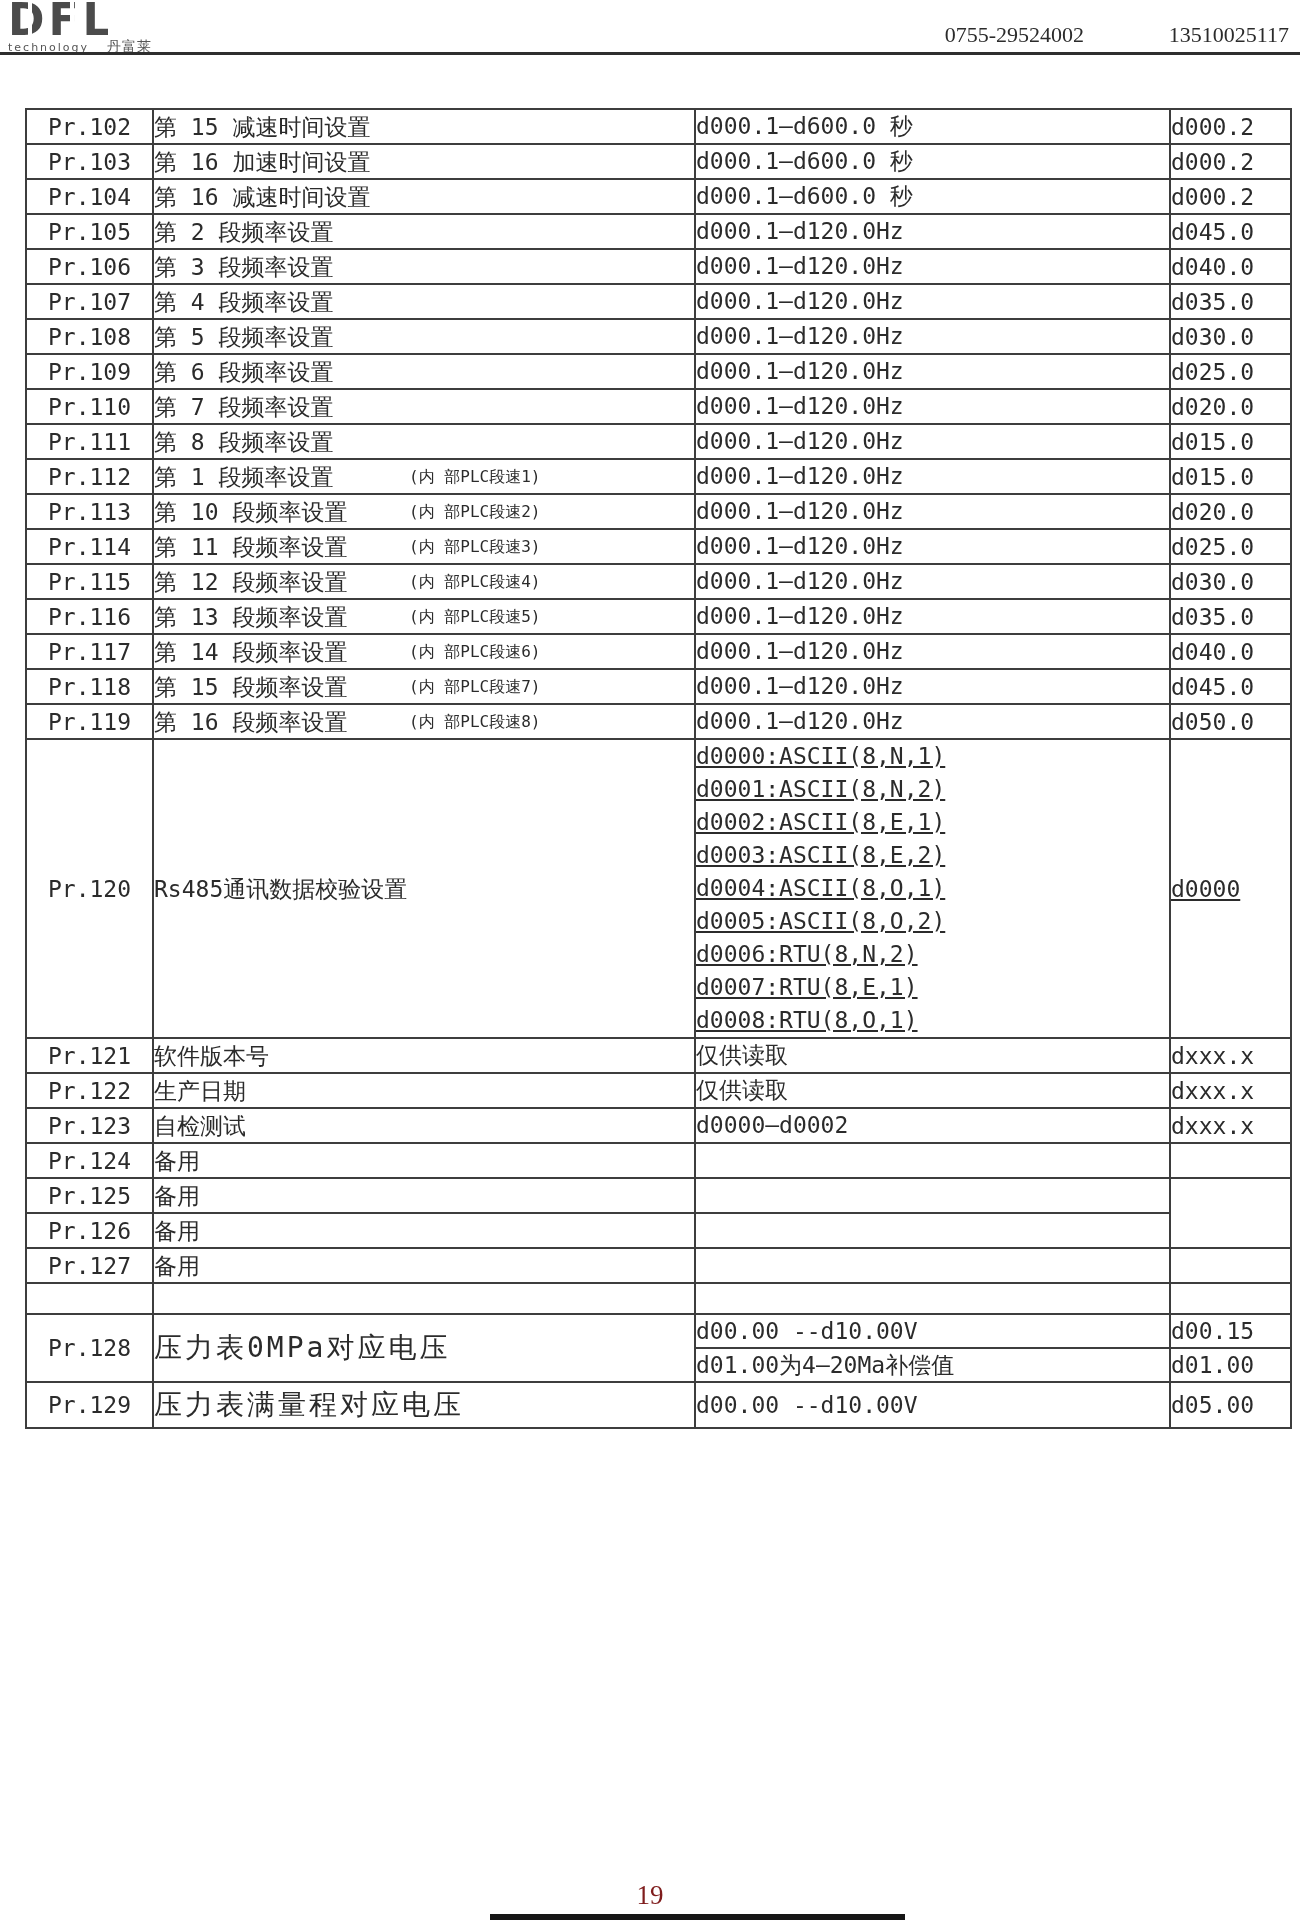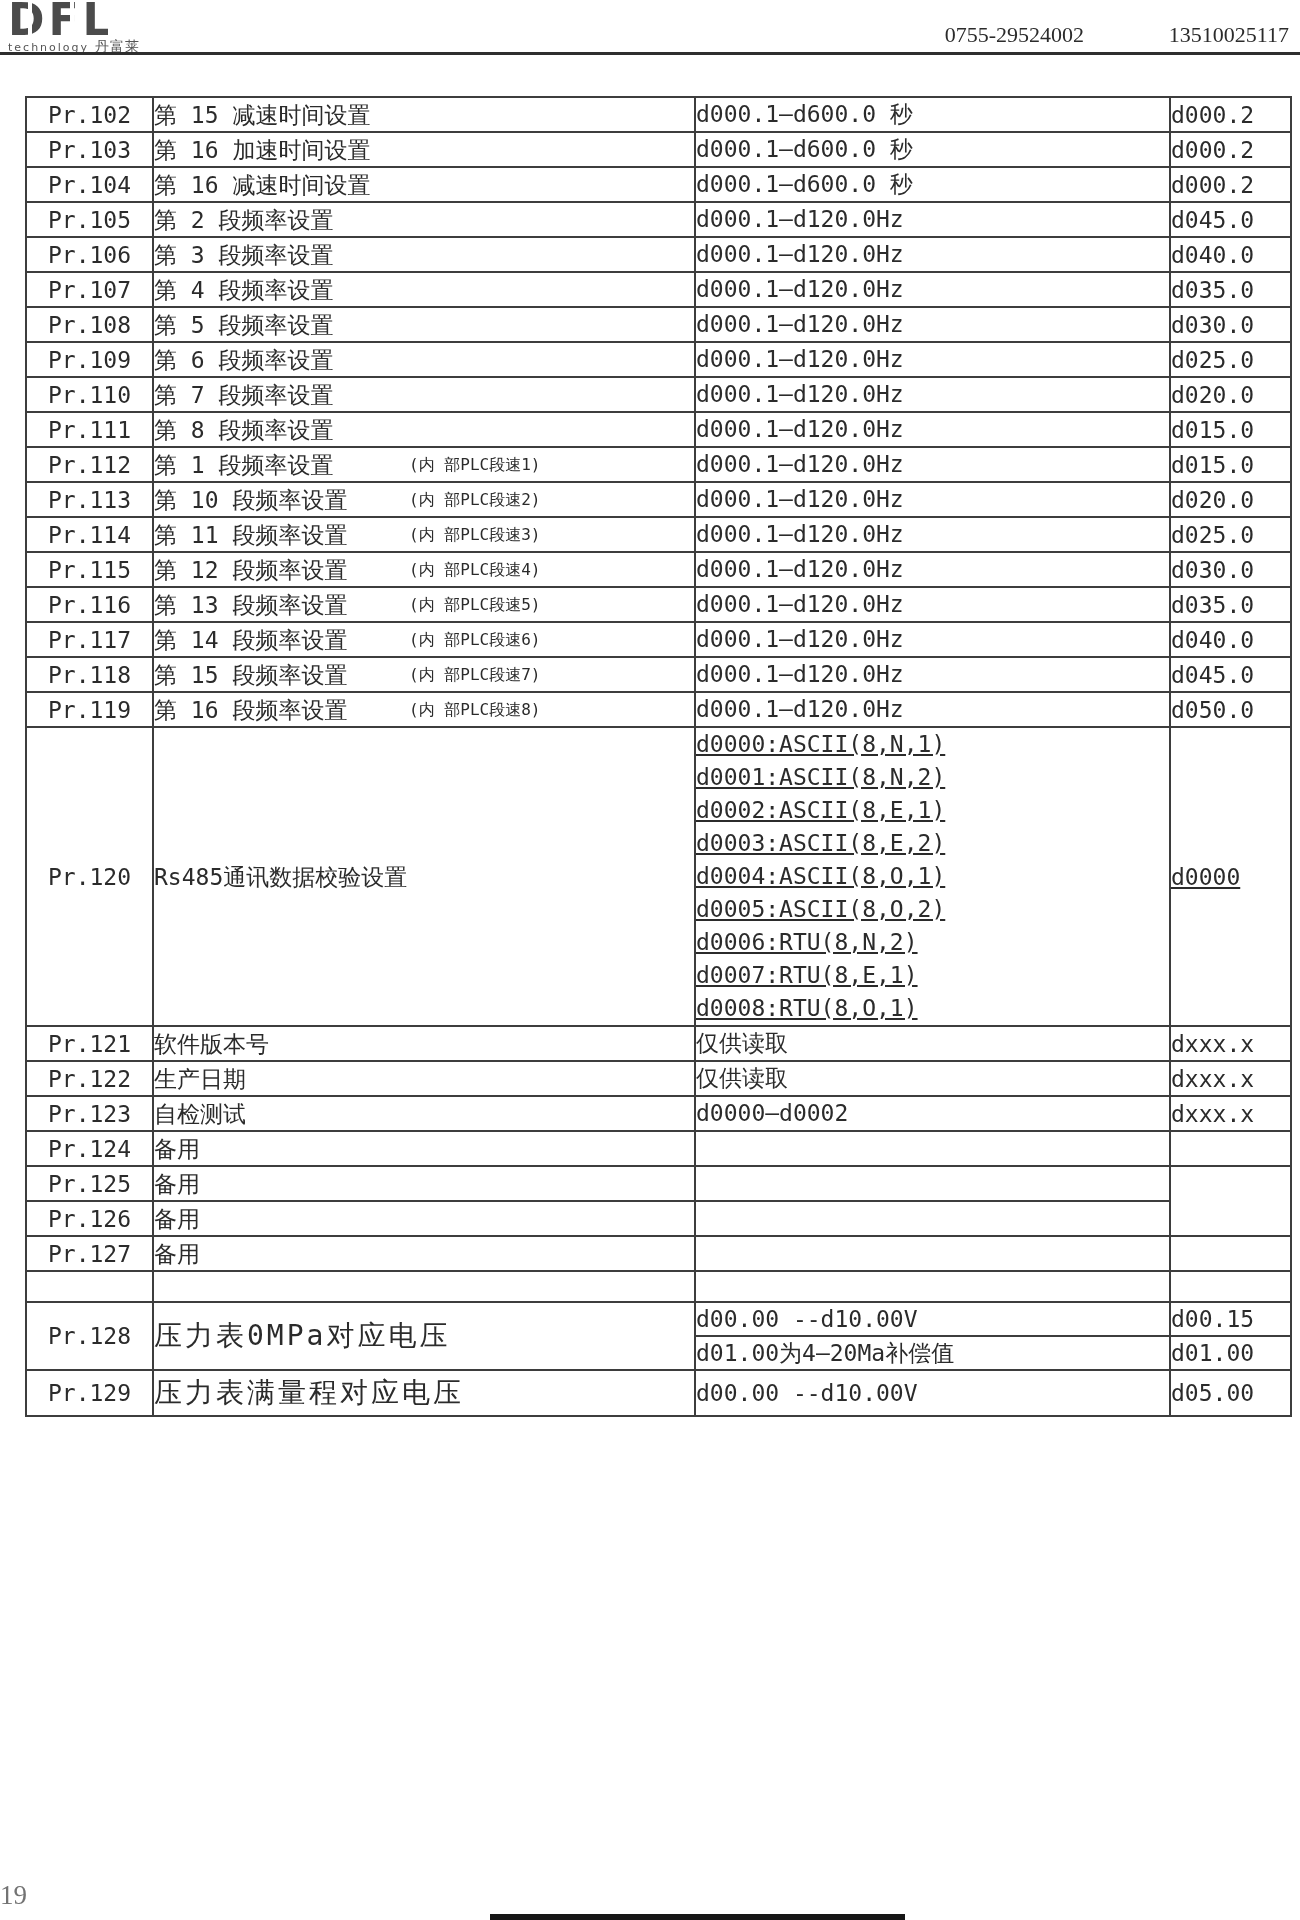--- a/index.html
+++ b/index.html
@@ -11,50 +11,50 @@
   }
   
   .hdr-rule{position:absolute;left:0;top:52px;width:1300px;height:3px;background:#2e2e2e;}
   .logo{position:absolute;left:8px;top:0px;width:240px;height:52px;}
   .logo-dfl{
     font-family:"DejaVu Sans",sans-serif;font-weight:bold;font-size:44px;line-height:40px;
     color:#4b4b4b;letter-spacing:4px;position:relative;
   }
   .logo-cut{position:absolute;top:0;width:4px;height:40px;background:#ffffff;}
   .logo-sub{font-family:"DejaVu Sans",sans-serif;font-size:11px;color:#555;
-    letter-spacing:2px;margin-top:-2px;display:flex;gap:6px;align-items:baseline;}
+    letter-spacing:2px;margin-top:-2px;display:flex;gap:18px;align-items:baseline;}
   .logo-cn{font-size:14px;letter-spacing:1px;color:#555;}
   .hdr-phone,.hdr-mobile{
     position:absolute;top:22px;font-family:"Liberation Serif","DejaVu Serif",serif;
     font-size:22px;color:#2b2b2b;white-space:nowrap;
   }
   .hdr-phone{right:216px;}
   .hdr-mobile{right:11px;}
   
   .table-wrap{position:absolute;left:25px;top:96px;width:1265px;}
-  table.params{border-collapse:collapse;table-layout:fixed;width:1265px;}
+  table.params{border-collapse:collapse;table-layout:fixed;width:1265px;margin-top:12px;}
   table.params td{
     border:2px solid #3d3d3d;font-size:23px;line-height:30px;
     padding:0;vertical-align:middle;overflow:hidden;white-space:nowrap;
   }
   td.c-code{text-align:center;font-size:22px;}
   td.c-name{padding-left:14px;position:relative;font-size:24px;}
   td.c-name .note{position:absolute;left:255px;top:50%;transform:translateY(-50%);font-size:16px;}
   td.c-range{padding-left:30px;}
   td.c-def{padding-left:20px;}
   tr.r-norm{height:35px;}
   tr.r-empty{height:31px;}
   tr.r-sub{height:34px;}
   tr.r-last{height:46px;}
   td.v-top{vertical-align:top;padding-top:8px;text-decoration:underline;}
   td.c-range .rline{line-height:33px;}
   .name-big{font-size:28px;letter-spacing:3px;}
   
-  .page-num{position:absolute;left:0;top:1880px;width:1300px;
-    font-family:"Liberation Serif","DejaVu Serif",serif;font-size:27px;color:#737373;}
+  .page-num{position:absolute;left:0;top:1880px;width:1300px;text-align:center;
+    font-family:"Liberation Serif","DejaVu Serif",serif;font-size:27px;color:#7f1d1d;}
   .footer-bar{position:absolute;left:490px;top:1914px;width:415px;height:6px;background:#161616;}
 </style>
 </head>
 <body>
 
 <div class="page">
 
   <div class="logo">
     <div class="logo-dfl">
       <span>DFL</span>

